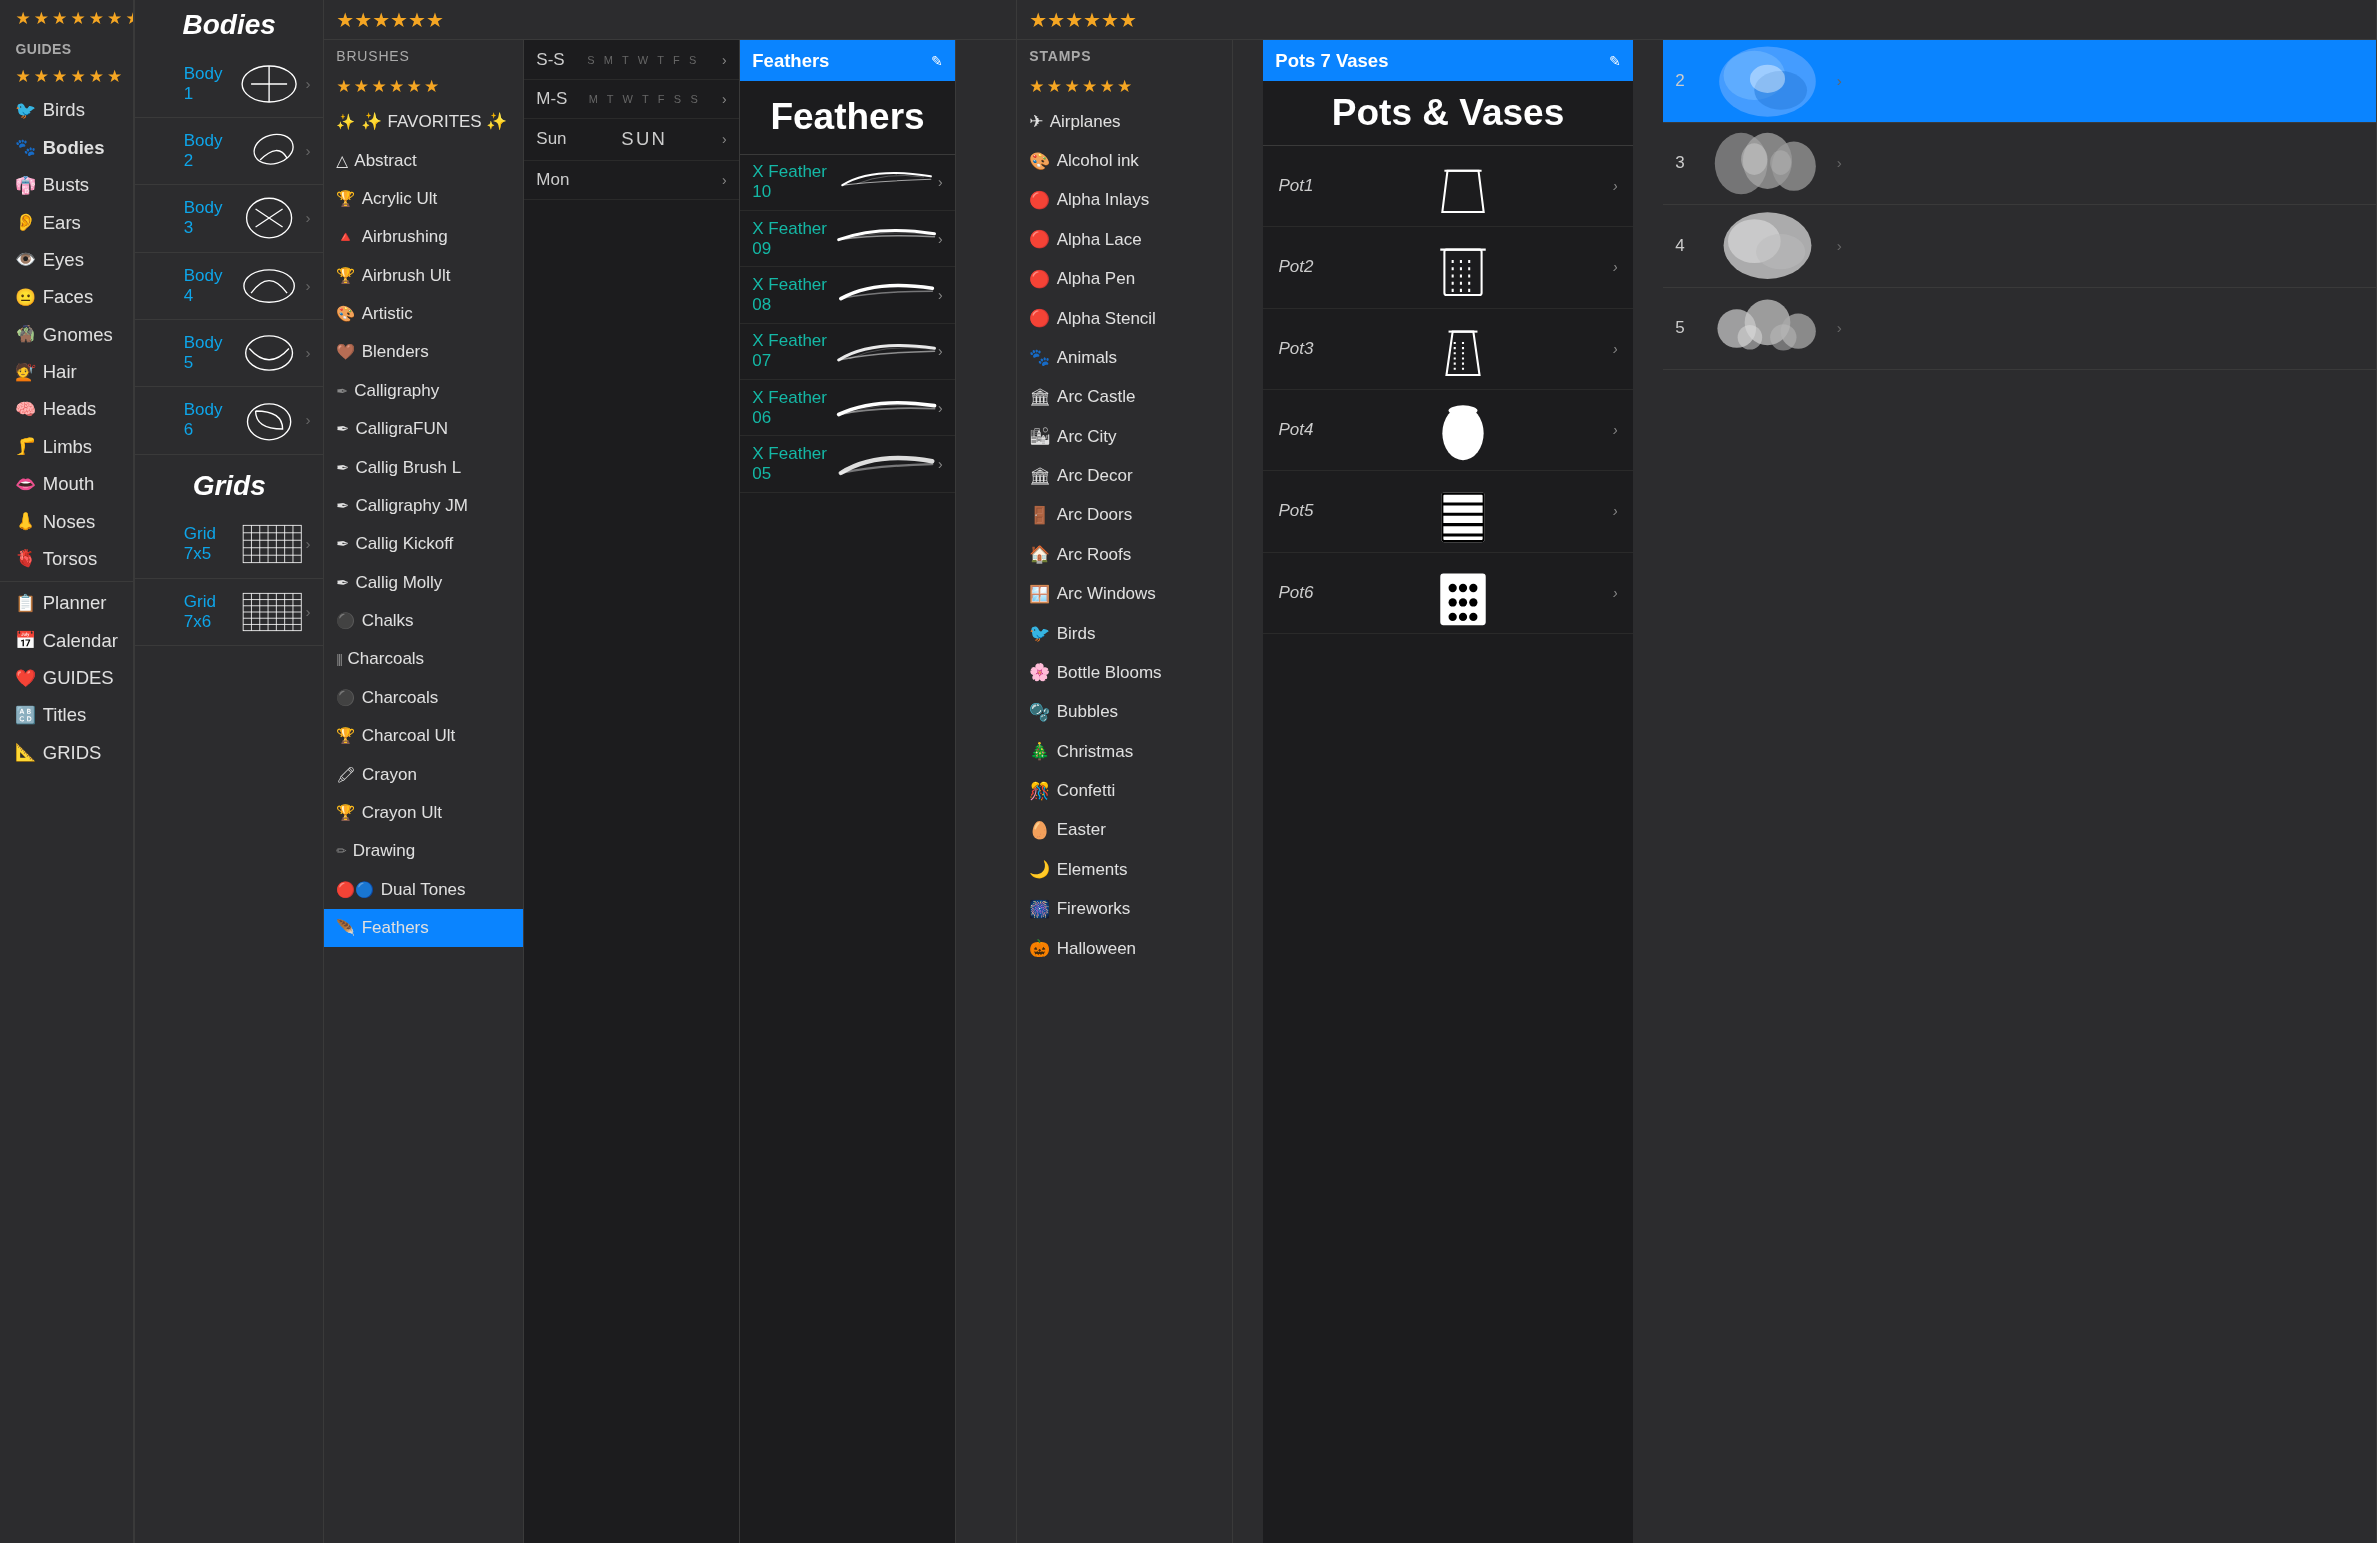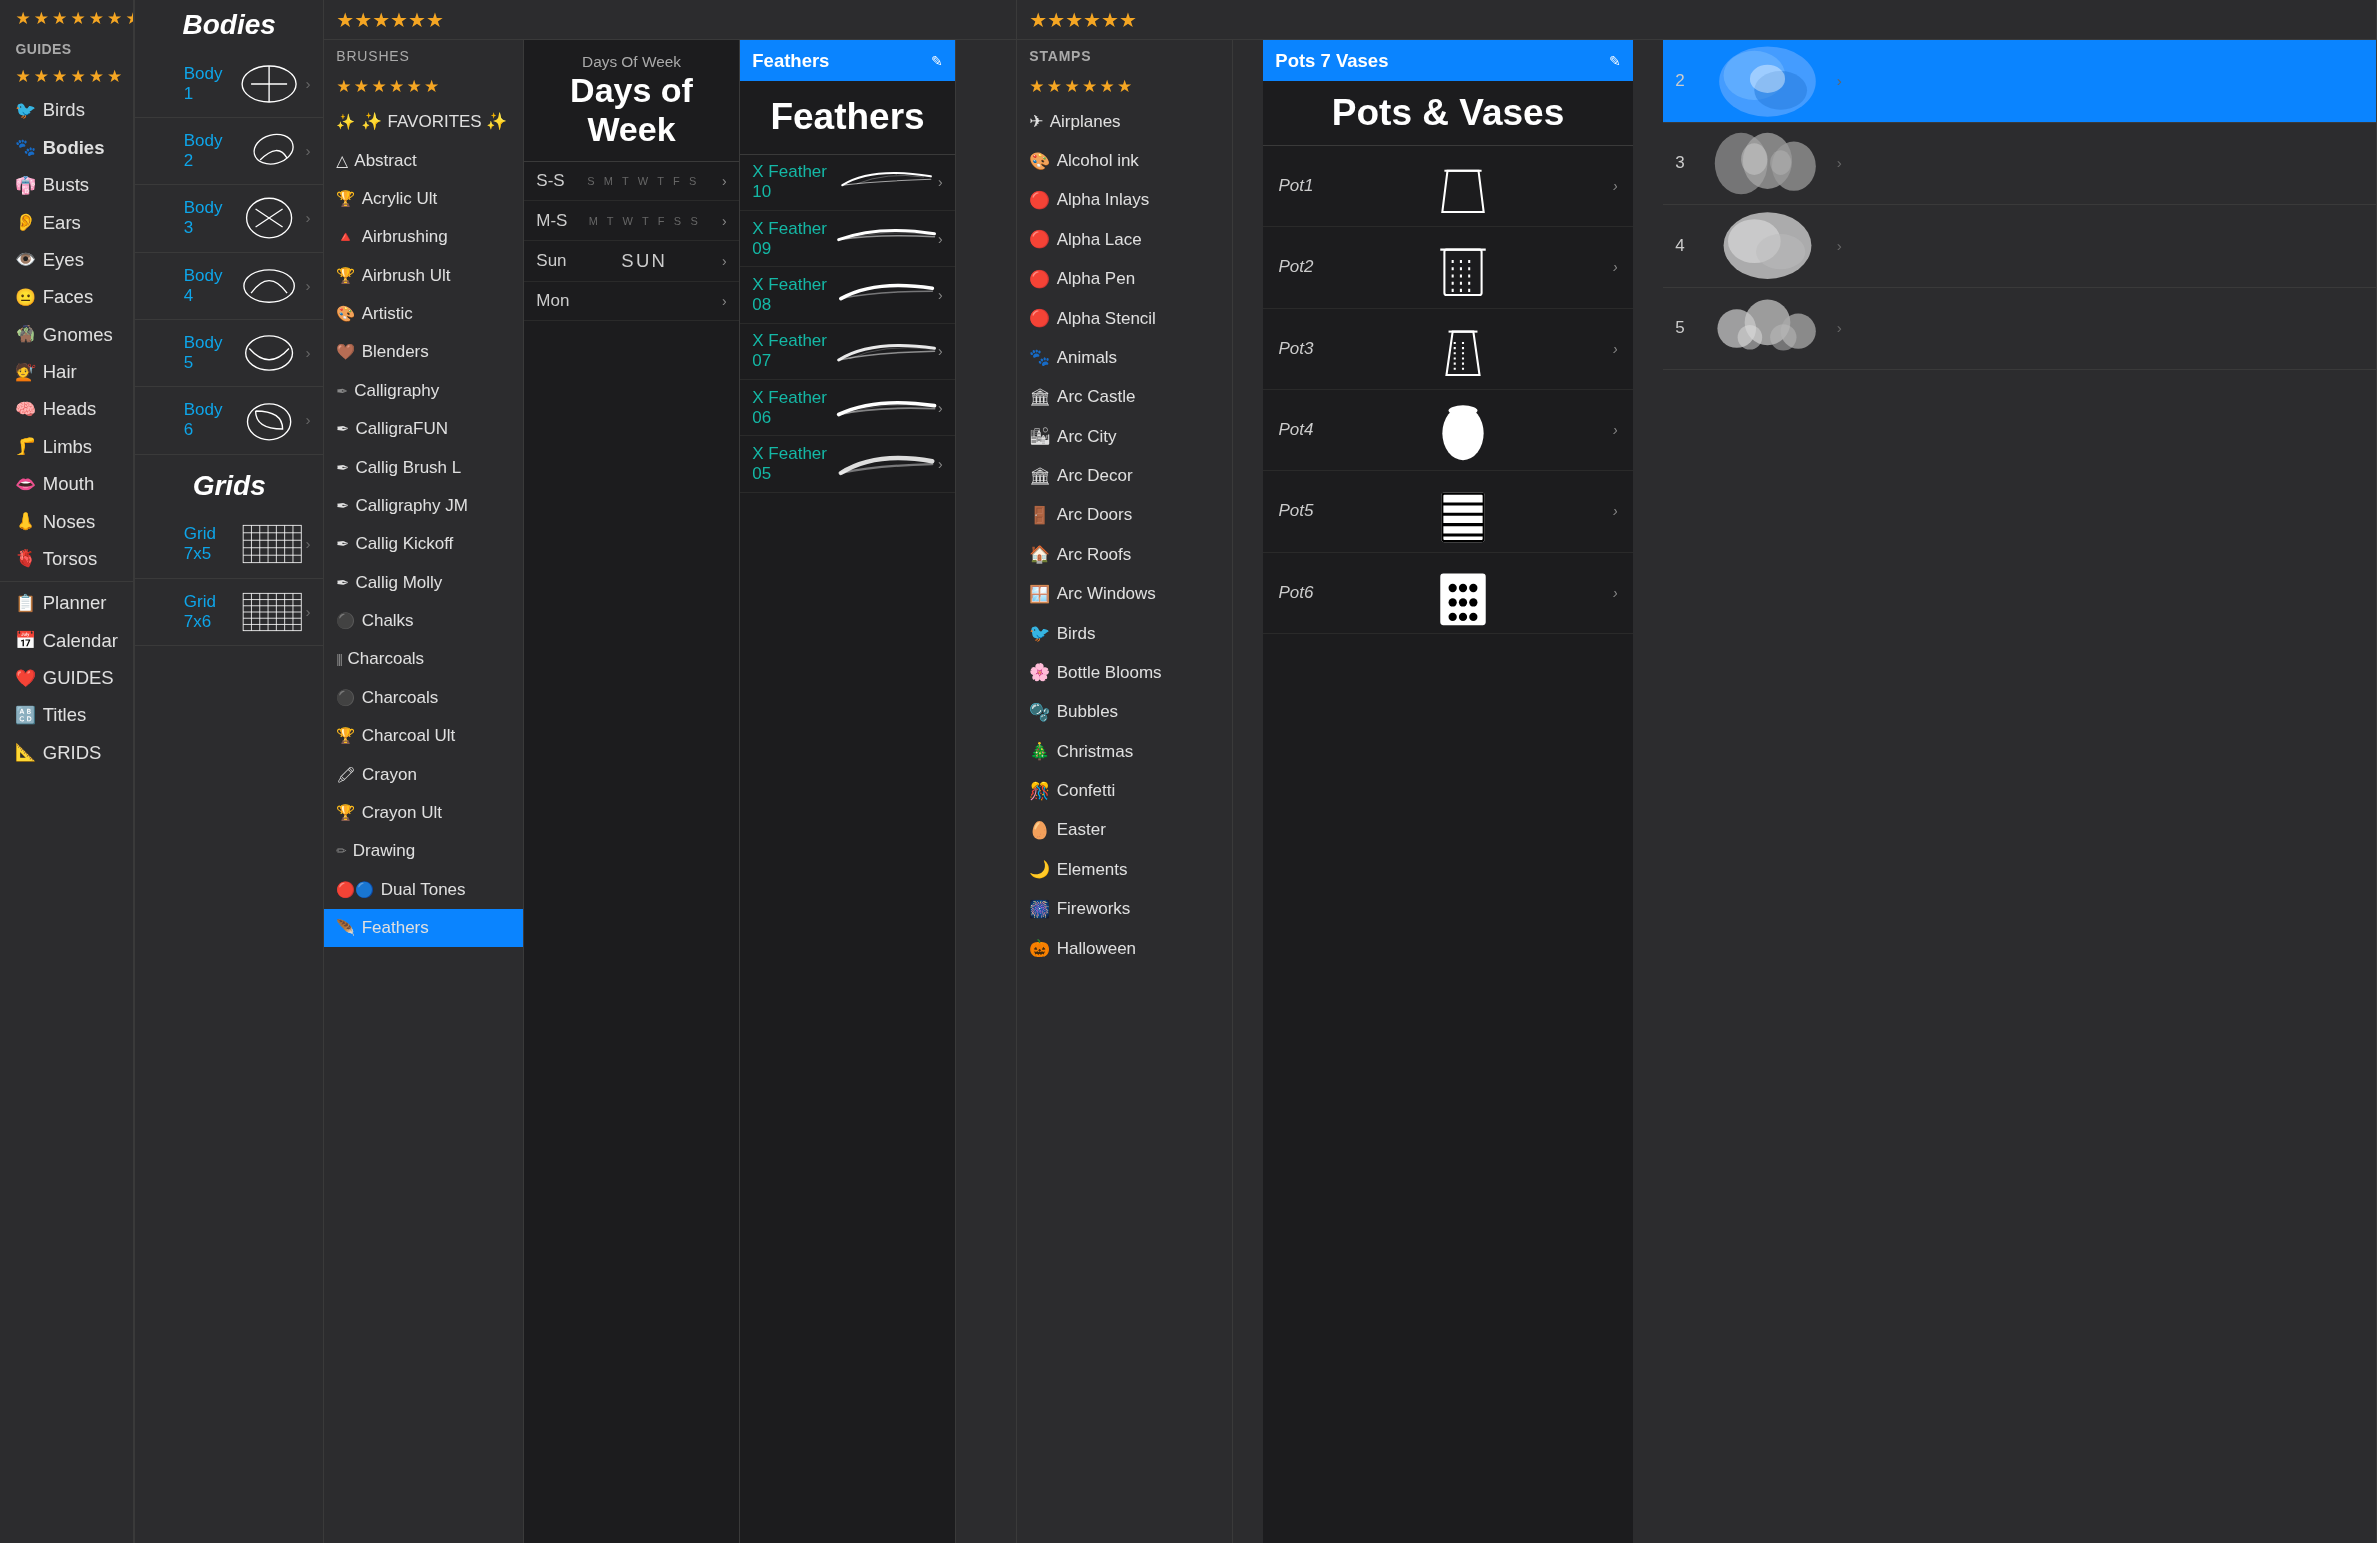--- a/index.html
+++ b/index.html
@@ -725,24 +725,20 @@
         <span class="cat-icon">🔴🔵</span>
         <span class="cat-label">Dual Tones</span>
       </div>
       <div class="cat-item active">
         <span class="cat-icon">🪶</span>
         <span class="cat-label">Feathers</span>
       </div>
     </div>
 
     <div class="dow-panel">
-      <div class="dow-header">
-        <div class="dow-label">Days Of Week</div>
-        <div class="dow-title">Days of Week</div>
-      </div>
 
       <div class="dow-item">
         <span class="d-label">S-S</span>
         <span class="dow-mini-letters">S M T W T F S</span>
         <span class="small-arrow">›</span>
       </div>
       <div class="dow-item">
         <span class="d-label">M-S</span>
         <span class="dow-mini-letters">M T W T F S S</span>
         <span class="small-arrow">›</span>

